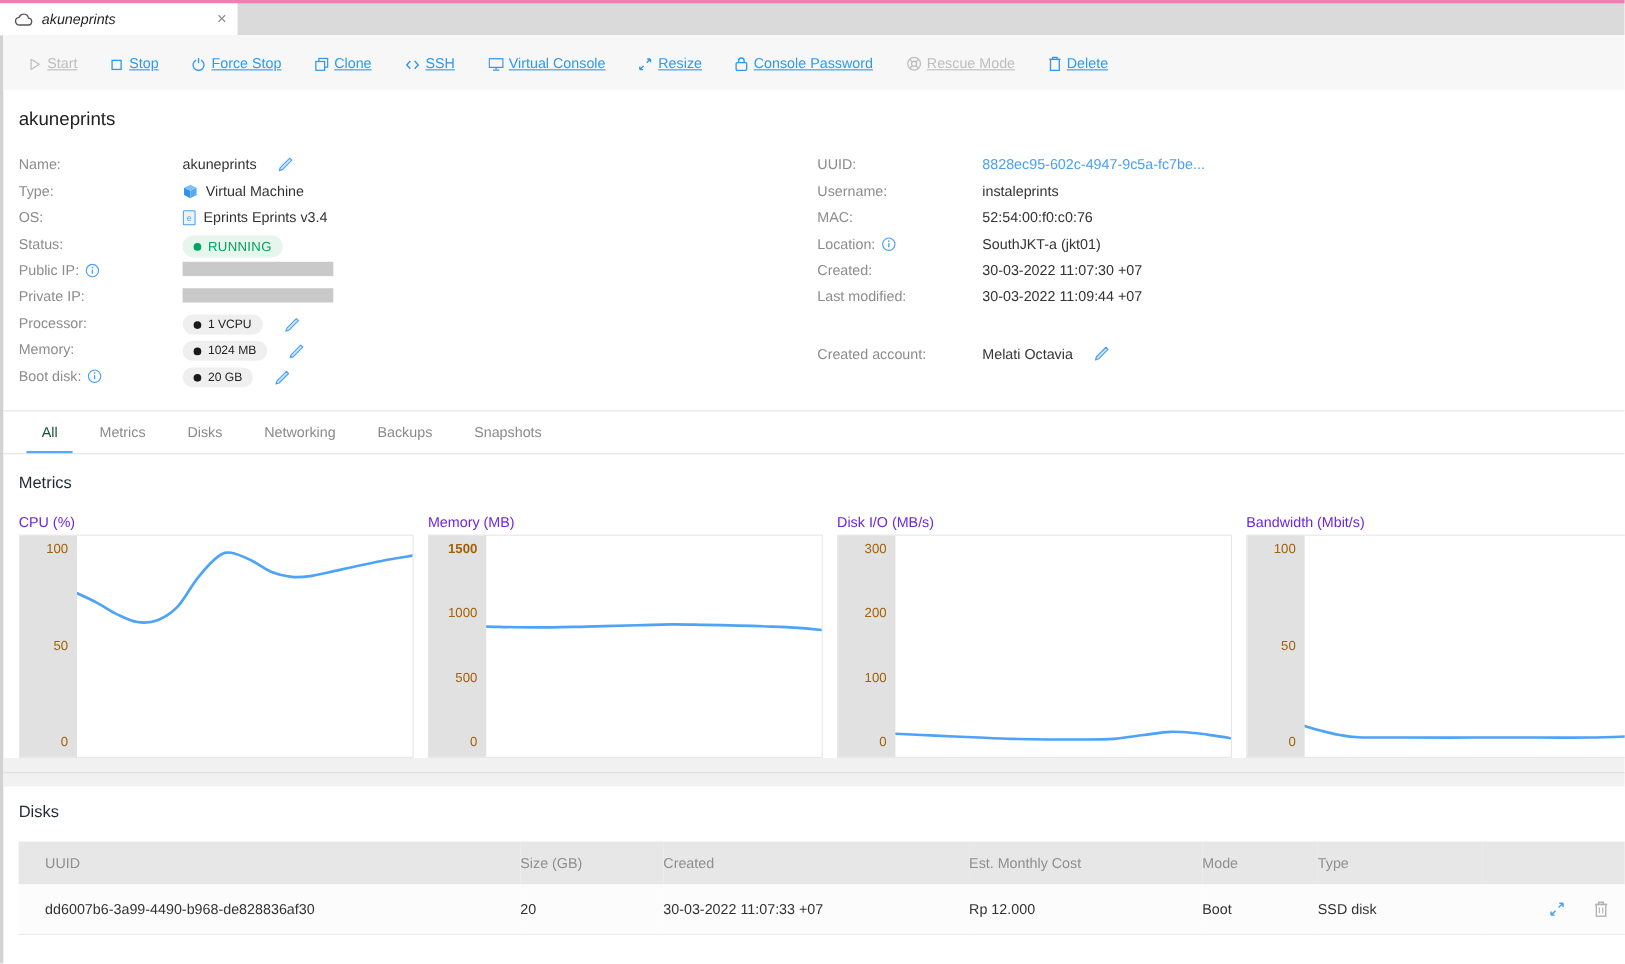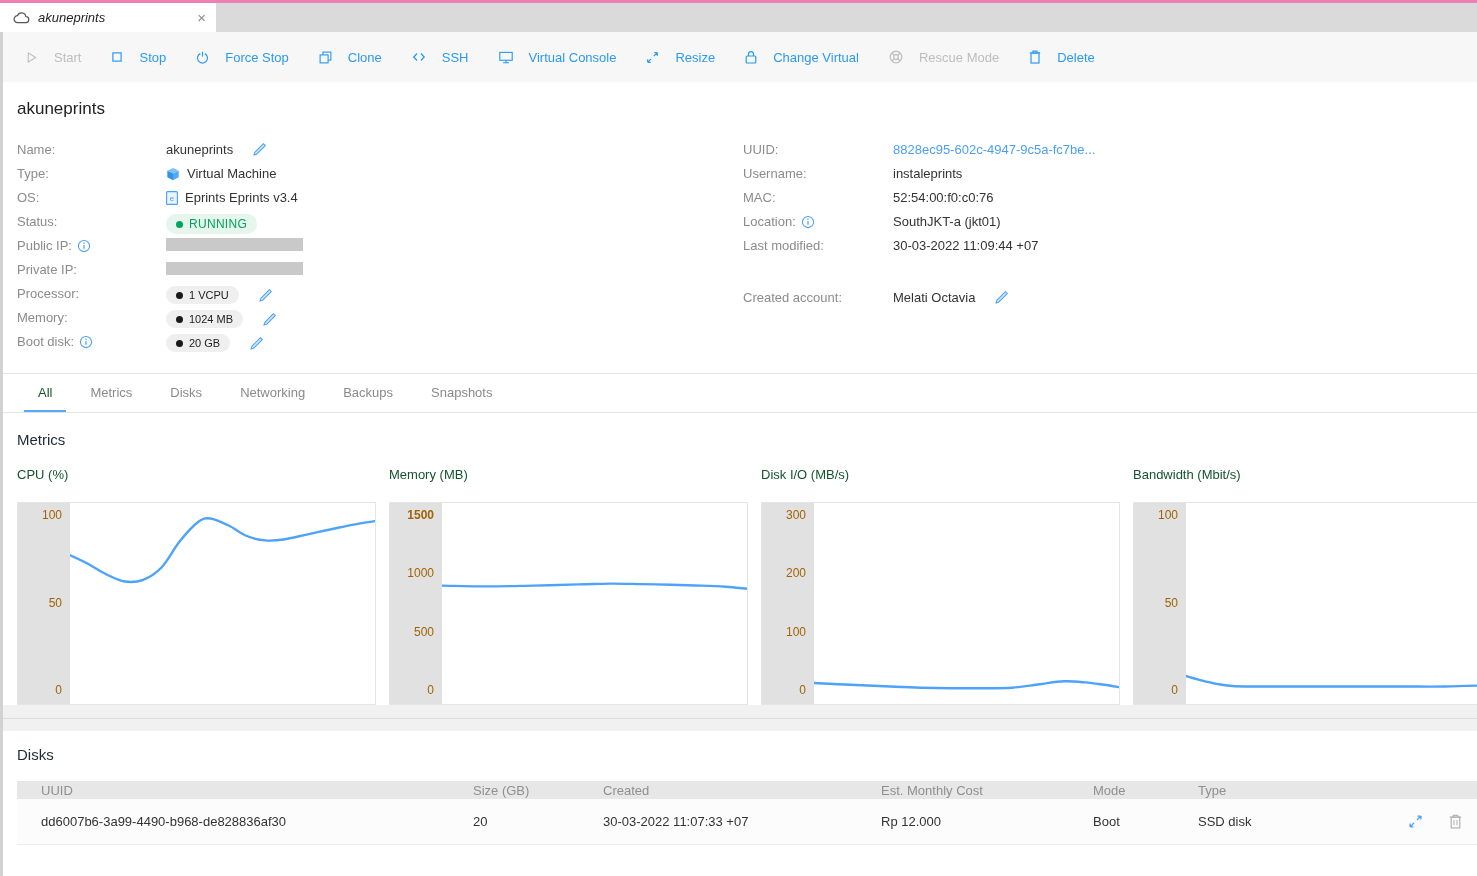--- a/index.html
+++ b/index.html
@@ -6,21 +6,21 @@
   html,body { width:1477px; height:876px; overflow:hidden; background:#fff;
               font-family:"Liberation Sans", sans-serif; }
   
   .tabbar { height:32px; background:#dadada; border-top:3px solid #ee7fb2; display:flex; }
   .wtab { width:216px; background:#fff; display:flex; align-items:center; gap:8px; padding:0 10px 0 13px; cursor:pointer; }
   .wtab-title { font-style:italic; font-size:13px; color:#1f1f1f; }
   .wtab-close { margin-left:auto; color:#8a8a8a; font-size:15px; line-height:1; cursor:pointer; }
   
   .main { border-left:3px solid #d2d2d2; height:844px; background:#fff; }
   .toolbar { height:50px; background:#f7f7f7; display:flex; align-items:center; padding-left:22px; gap:30px; font-size:13px; }
-  .tb-item { display:flex; align-items:center; gap:16px; color:#2b9af2; cursor:pointer; white-space:nowrap; }
+  .tb-item { display:flex; align-items:flex-end; gap:5px; color:#2b9af2; cursor:pointer; white-space:nowrap;text-decoration:underline; }
   .tb-item.disabled { color:#bdbdbd; cursor:default; }
   .page-title { font-size:17px; font-weight:400; color:#222; margin:16px 0 0 14px; line-height:22px; }
   
   .details { display:flex; margin:22px 0 0 14px; font-size:13px; }
   .dcol-left { width:726px; }
   .dcol-right { flex:1; }
   .drow { display:flex; align-items:flex-start; height:24px; }
   .drow.spacer { height:28px; }
   .dlabel { color:#8c8c8c; display:flex; align-items:center; gap:5px; }
   .dcol-left .dlabel { width:149px; }
@@ -35,32 +35,32 @@
   .pill.green .dot { background:#00a35f; }
   .edit-btn { margin-left:12px; cursor:pointer; display:inline-flex; }
   
   .tabstrip { margin-top:15px; border-top:1px solid #e4e4e4; border-bottom:1px solid #e4e4e4; display:flex; padding-left:21px; height:40px; font-size:13px; color:#8a8a8a; }
   .tabitem { display:flex; align-items:center; padding:0 14px; margin-right:10px; cursor:pointer; border-bottom:2px solid transparent; }
   .tabitem.active { color:#14532d; border-bottom-color:#57a8f5; }
   
   .section-title { font-size:15px; font-weight:400; color:#1f2a33; margin:17px 0 0 14px; line-height:20px; }
   .charts { display:flex; gap:13px; margin:18px 0 0 14px; width:1463px; overflow:hidden; }
   .chart { width:359px; flex:none; }
-  .chart-title { font-size:13px; color:#14532d; margin-bottom:20px; line-height:14px; }
+  .chart-title { font-size:13px; color:#6d28d9; margin-bottom:4px; line-height:14px; }
   .chart-box { position:relative; height:203px; border:1px solid #e5e5e5; background:#fff; }
   .gutter { position:absolute; left:0; top:0; bottom:0; width:52px; background:#e1e1e1; }
   .tick { position:absolute; right:8px; font-size:12px; color:#a16207; }
   .plot { position:absolute; left:52px; top:0; right:0; bottom:0; }
   .plot svg { width:100%; height:100%; display:block; }
   
   .band { height:26px; background:#f1f1f1; display:flex; align-items:center; margin-top:0; }
   .band-line { width:100%; height:1px; background:#dcdcdc; }
   .disks-title { margin-top:14px; }
   table.disks { width:1463px; margin:16px 0 0 14px; border-collapse:collapse; table-layout:fixed; font-size:13px; }
-  table.disks th { background:#e7e7e7; color:#8f8f8f; font-weight:400; text-align:left; height:18px; }
+  table.disks th { background:#e7e7e7; color:#8f8f8f; font-weight:400; text-align:left; height:39px; }
   table.disks th:first-child, table.disks td:first-child { padding-left:24px; }
   table.disks td { height:45px; color:#333; background:#fcfcfc; border-bottom:1px solid #ececec; }
   .row-actions { text-align:right; padding-right:18px; white-space:nowrap; }
   .row-actions .act { display:inline-flex; margin-left:22px; cursor:pointer; vertical-align:middle; }
   .icon { display:inline-flex; }
 </style>
 </head>
 <body>
 
 <div class="tabbar">
@@ -138,21 +138,21 @@
         </span>
       <span>Resize</span>
       </span>
     <span class="tb-item">
       <span class="icon">
           <svg width="12" height="14" viewBox="0 0 12 14">
             <rect x="1.2" y="6" width="9.6" height="7" rx="1" fill="none" stroke="currentColor" stroke-width="1.2"></rect>
             <path d="M3.5 6 V4.2 a2.5 2.5 0 0 1 5 0 V6" fill="none" stroke="currentColor" stroke-width="1.2"></path>
           </svg>
         </span>
-      <span>Change Virtual</span>
+      <span>Console Password</span>
       </span>
     <span class="tb-item disabled">
       <span class="icon">
           <svg width="14" height="14" viewBox="0 0 14 14">
             <circle cx="7" cy="7" r="5.8" fill="none" stroke="currentColor" stroke-width="1.2"></circle>
             <circle cx="7" cy="7" r="2.3" fill="none" stroke="currentColor" stroke-width="1.2"></circle>
             <path d="M3 3 L5.3 5.3 M11 3 L8.7 5.3 M3 11 L5.3 8.7 M11 11 L8.7 8.7" stroke="currentColor" stroke-width="1.2"></path>
           </svg>
         </span>
       <span>Rescue Mode</span>
@@ -311,20 +311,24 @@
             <span>Location:</span>
           <span class="icon">
               <svg width="14" height="14" viewBox="0 0 16 16">
                 <circle cx="8" cy="8" r="6.4" fill="none" stroke="#4a9ff5" stroke-width="1.2"></circle>
                 <circle cx="8" cy="4.8" r="0.9" fill="#4a9ff5"></circle>
                 <rect x="7.3" y="6.8" width="1.4" height="4.6" rx="0.7" fill="#4a9ff5"></rect>
               </svg>
             </span>
           </span>
         <span class="dvalue">SouthJKT-a (jkt01)</span>
+      </div>
+      <div class="drow">
+        <span class="dlabel">Created:</span>
+        <span class="dvalue">30-03-2022 11:07:30 +07</span>
       </div>
       <div class="drow">
         <span class="dlabel">Last modified:</span>
         <span class="dvalue">30-03-2022 11:09:44 +07</span>
       </div>
       <div class="drow spacer"></div>
       <div class="drow">
         <span class="dlabel">Created account:</span>
         <span class="dvalue">
             <span>Melati Octavia</span>

